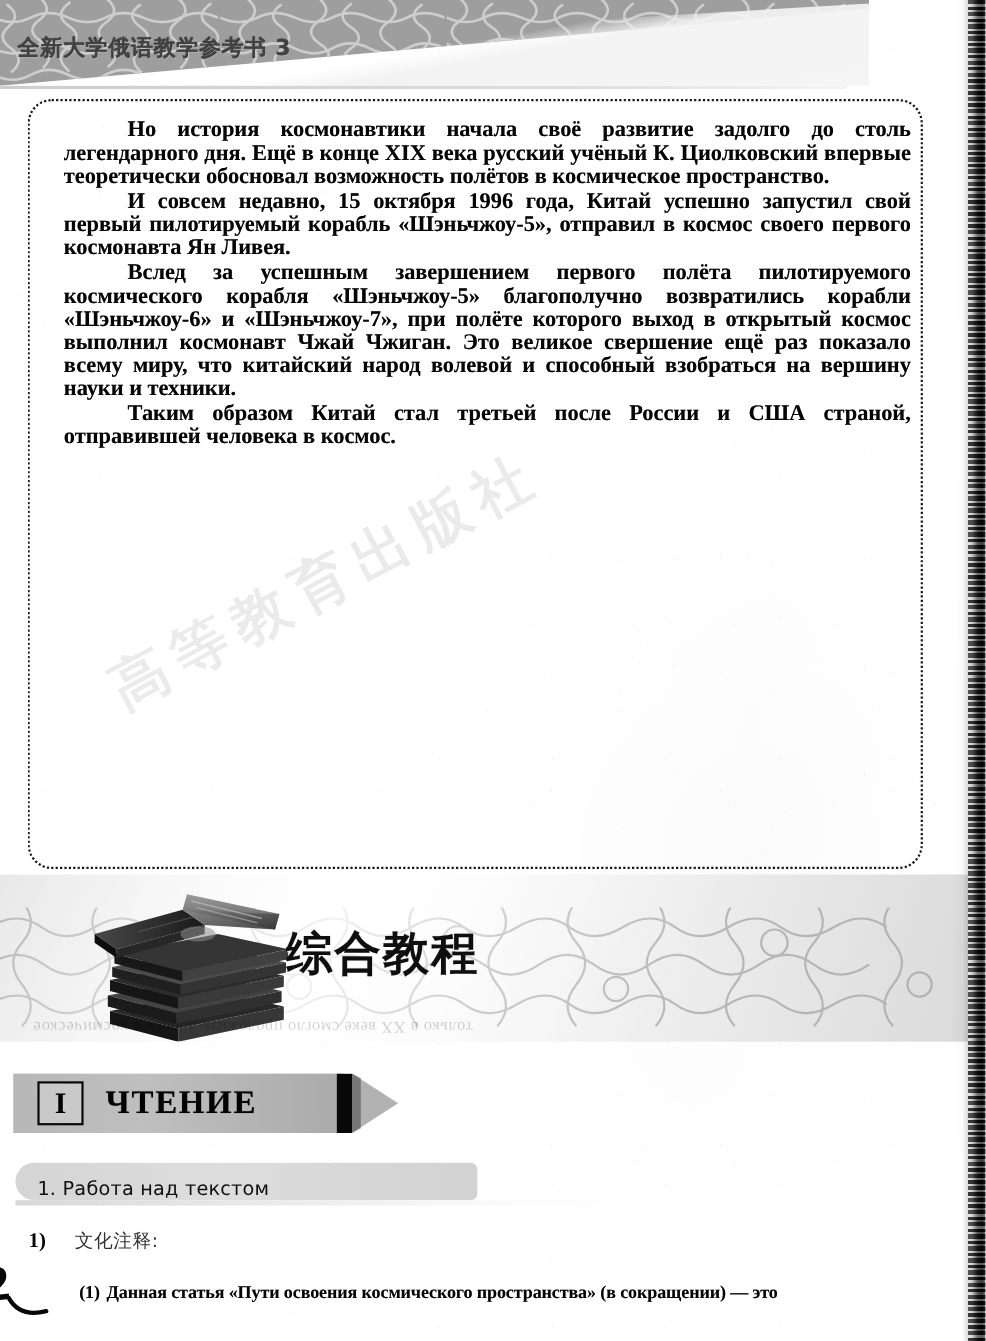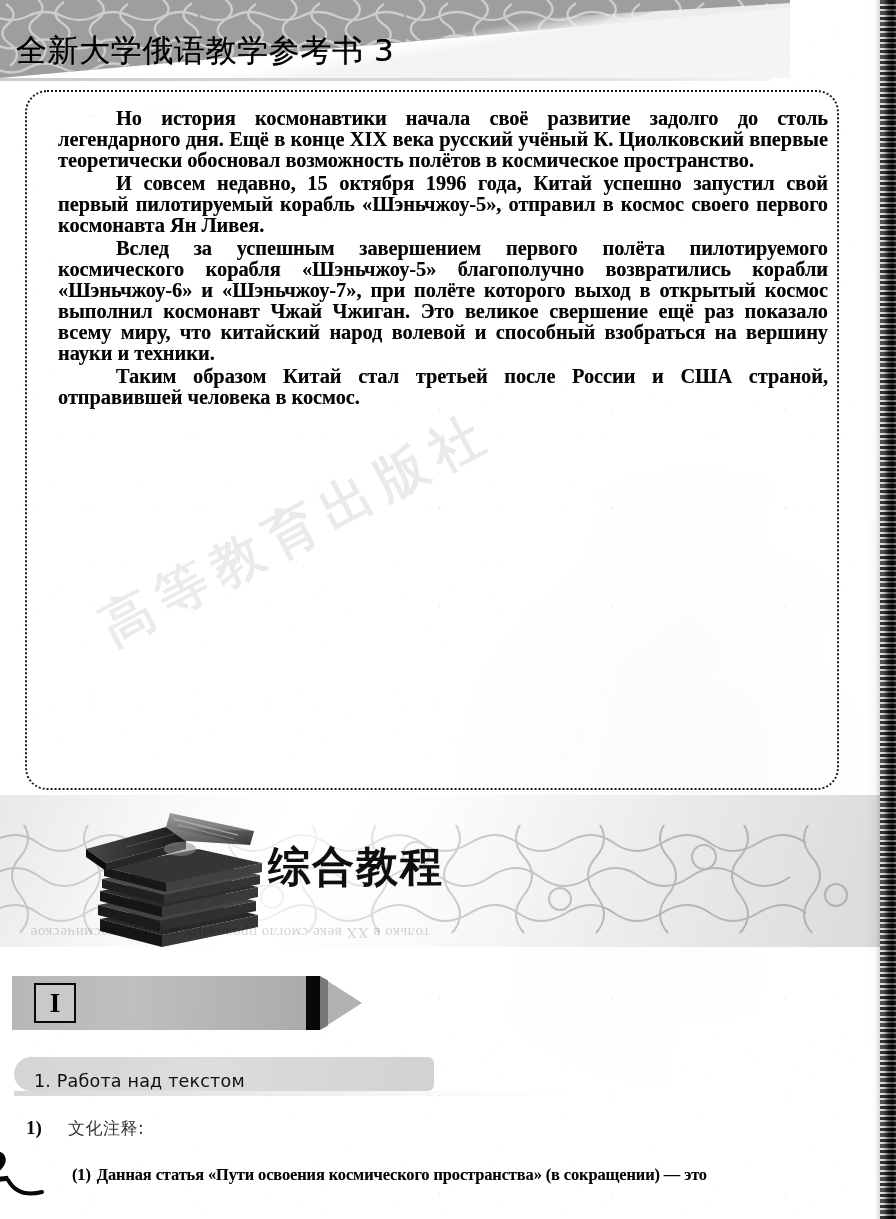--- a/index.html
+++ b/index.html
@@ -97,24 +97,24 @@
     left: 0; top: 0;
     width: 790px; height: 78px;
     background: linear-gradient(170deg, rgba(255,255,255,0) 52%, rgba(238,238,238,.92) 60%, #f0f0f0 100%);
     -webkit-clip-path: polygon(0 64%, 100% 4%, 100% 100%, 0 100%);
     clip-path: polygon(0 64%, 100% 4%, 100% 100%, 0 100%);
   }
   .banner-title {
     position: absolute;
     left: 16px; top: 30px;
     font-family: "DejaVu Sans", "Liberation Sans", sans-serif;
-    font-weight: 400;
-    font-size: 31px;
+    font-weight: 700;
+    font-size: 20px;
     letter-spacing: .6px;
-    color: #000000;
+    color: #6d28d9;
     text-shadow: 0 0 1px rgba(0,0,0,.55), .6px .6px 0 rgba(255,255,255,.25);
     z-index: 5;
   }
   .banner-rule {
     position: absolute;
     left: 0; top: 78px;
     width: 770px; height: 3px;
     background: linear-gradient(90deg, #b9b9b9 0%, #cfcfcf 70%, #ececec 100%);
     opacity: .75;
   }
@@ -202,21 +202,21 @@
     font-family: "Liberation Serif", serif;
   }
 
   .book-stack {
     position: absolute;
     left: 62px; top: 6px;
     width: 210px; height: 146px;
   }
   .band-caption {
     position: absolute;
-    left: 268px; top: 44px;
+    left: 260px; top: 44px;
     font-family: "DejaVu Sans", "Liberation Sans", sans-serif;
     font-weight: 700;
     font-size: 42px;
     letter-spacing: 2px;
     color: #121212;
     text-shadow: .8px .8px 0 rgba(255,255,255,.6), 0 0 1px rgba(0,0,0,.4);
   }
 
   
   .section-header {
@@ -480,20 +480,21 @@
   </div>
 
   <div class="band-caption">综合教程</div>
   <div class="band-bleed">только в XX веке смогло проложить дорогу в космическое</div>
 </div>
 
 <div class="section-header">
   <div class="roman-box">
     <span>I</span>
   </div>
+  <div class="section-title">ЧТЕНИЕ</div>
 </div>
 <div class="arrow-head">
   <svg width="62" height="54" viewBox="0 0 62 54" xmlns="http://www.w3.org/2000/svg">
     <rect x="0" y="0" width="14" height="54" fill="#0d0d0d"></rect>
     <path d="M14 0 L56 27 L14 54 Z" fill="#b0b0b0"></path>
     <path d="M14 0 L14 54 L22 50 L22 4 Z" fill="#0d0d0d" opacity=".35"></path>
   </svg>
 </div>
 
 <div class="subsection-bar">

